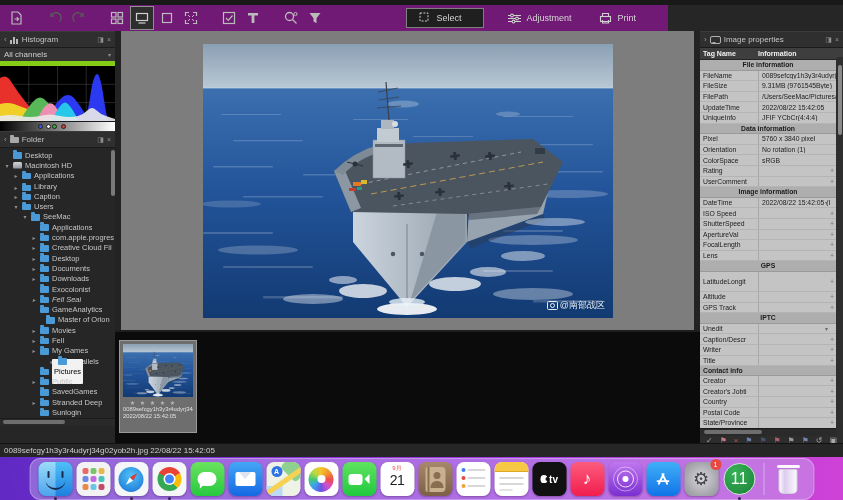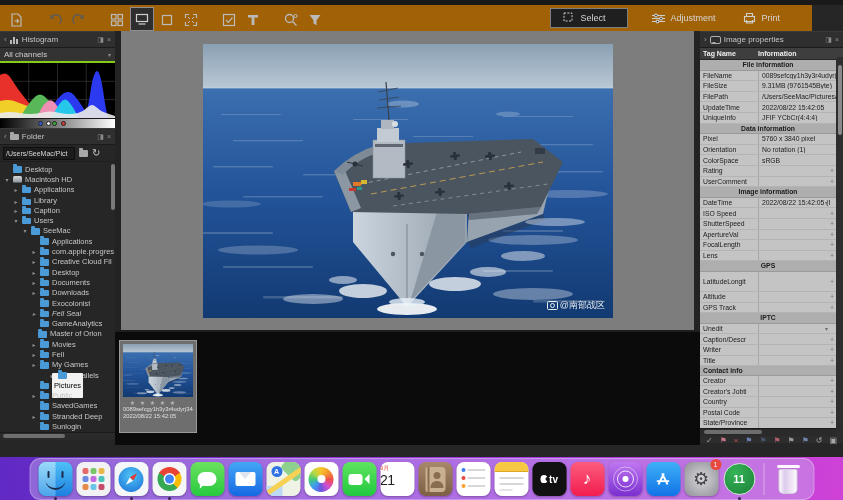--- a/index.html
+++ b/index.html
@@ -2,22 +2,22 @@
 <html><head>
 <meta charset="utf-8">
 <style>
   html,body{margin:0;padding:0}
   body{width:843px;height:500px;overflow:hidden;background:#262626;
        font-family:"Liberation Sans",sans-serif;-webkit-font-smoothing:antialiased}
   #screen{position:relative;width:843px;height:500px;overflow:hidden}
 
   
   #topstrip{position:absolute;left:0;top:0;width:843px;height:5px;background:#191919}
-  #toolbar{position:absolute;left:0;top:5px;width:812px;height:26px;background:#a16207;
-           border-bottom:1px solid #161616;display:flex;align-items:flex-end}
+  #toolbar{position:absolute;left:0;top:5px;width:668px;height:26px;background:#701a75;
+           border-bottom:1px solid #161616;display:flex;align-items:center}
   .tb-btn{height:22px;min-width:22px;display:flex;align-items:center;justify-content:center;margin:0 1px}
   .tb-btn.active{border:1px solid #8f8f8f;background:#2e2e2e}
   .tb-gap{width:14px}
   .tb-right{margin-left:auto;display:flex;align-items:center;height:100%}
   .tb-textbtn{display:flex;align-items:center;gap:5px;color:#d5d5d5;font-size:9px;
               padding:3px 10px;margin-right:8px}
   .tb-textbtn.boxed{border:1px solid #7f7f7f;background:#1f1f1f;padding:3px 22px 3px 12px;margin-right:14px}
 
   
   .panel-head{height:15px;background:#2f2f2f;border-bottom:1px solid #1b1b1b;border-top:1px solid #3a3a3a;
@@ -29,21 +29,21 @@
   .ic-folder:before{content:"";position:absolute;top:-2px;left:0;width:4px;height:2px;background:#4a9ad8;border-radius:1px 1px 0 0}
   .ic-folder.gray,.ic-folder.gray:before{background:#a8a8a8}
   .ic-drive{width:9px;height:6.5px;border-radius:1.5px;background:linear-gradient(#d3d7dc,#969ca4);
             border-bottom:1px solid #5c6168;flex:none}
   .ic-bubble{width:9px;height:6px;border:1px solid #b0b0b0;border-radius:2px;position:relative;flex:none}
   .ic-bubble:after{content:"";position:absolute;left:1px;bottom:-3px;border:2px solid transparent;border-top-color:#b0b0b0}
 
   
   #sidebar{position:absolute;left:0;top:31px;width:115px;height:412px;background:#262626}
   #ch-row{height:13px;background:#333;display:flex;align-items:center;padding:0 4px;
-          color:#cfcfcf;font-size:8px;border-bottom:2px solid #84cc16}
+          color:#cfcfcf;font-size:8px;border-bottom:5px solid #84cc16}
   #hist-box{height:55px;background:#000;position:relative}
   #grad-bar{height:9px;background:linear-gradient(90deg,#000,#fff);position:relative;border-top:1px solid #1a1a1a}
   .gdot{position:absolute;top:1.5px;width:5px;height:5px;border-radius:50%;border:1px solid #222;box-sizing:border-box}
 
   #path-row{height:16px;display:flex;align-items:center;gap:4px;padding:0 3px;background:#262626;border-bottom:1px solid #1e1e1e}
   #path-input{width:66px;height:11px;background:#1c1c1c;border:1px solid #0e0e0e;color:#d8d8d8;
               font-size:7px;font-family:"Liberation Sans",sans-serif;padding:0 2px}
   .refresh{color:#c8c8c8;font-size:10px;line-height:1}
 
   #tree{height:268px;overflow:hidden;position:relative;font-size:7.5px;color:#c6c6c6;padding-top:2px}
@@ -375,25 +375,20 @@
     </div>
 
     <div class="panel-head">
       <span class="ph-arrow">‹</span>
       <span class="ic-folder gray"></span>
       <span>Folder</span>
       <span class="ph-sp"></span>
       <span class="ph-ico">◨</span>
       <span class="ph-ico">×</span>
     </div>
-    <div id="path-row">
-      <input id="path-input" readonly="" value="/Users/SeeMac/Pict" style="">
-      <span class="ic-folder gray"></span>
-      <span class="refresh">↻</span>
-    </div>
     <div id="tree">
       <div id="tree-vscroll"></div>
     <div class="trow" style="padding-left: 4px;">
           <span class="tarrow"></span>
           <span class="ic-folder"></span>
           <span class="tlabel">Desktop</span>
         </div>
         <div class="trow" style="padding-left: 4px;">
           <span class="tarrow">▾</span>
           <span class="ic-drive"></span>
@@ -462,21 +457,21 @@
         <div class="trow" style="padding-left: 31px; font-style: italic;">
           <span class="tarrow">▸</span>
           <span class="ic-folder"></span>
           <span class="tlabel">Fell Seal</span>
         </div>
         <div class="trow" style="padding-left: 31px;">
           <span class="tarrow"></span>
           <span class="ic-folder"></span>
           <span class="tlabel">GameAnalytics</span>
         </div>
-        <div class="trow" style="padding-left: 29px;">
+        <div class="trow" style="padding-left: 37px;">
           <span class="tarrow"></span>
           <span class="ic-folder"></span>
           <span class="tlabel">Master of Orion</span>
         </div>
         <div class="trow" style="padding-left: 31px;">
           <span class="tarrow">▸</span>
           <span class="ic-folder"></span>
           <span class="tlabel">Movies</span>
         </div>
         <div class="trow" style="padding-left: 31px;">
@@ -717,20 +712,23 @@
         <span style="color: rgb(107, 127, 176);">⚑</span>
         <span style="color: rgb(70, 83, 110);">⚑</span>
         <span style="color: rgb(176, 96, 106);">⚑</span>
         <span style="color: rgb(154, 154, 154);">⚑</span>
         <span style="color: rgb(116, 135, 174);">⚑</span>
         <span style="color: rgb(168, 168, 168);">↺</span>
         <span style="color: rgb(168, 168, 168);">▣</span>
       </div>
   </div>
 
+  <div id="statusbar">
+    <span>0089sefcgy1h3y3r4udyrj34g02yob2h.jpg 22/08/22 15:42:05</span>
+  </div>
 
   <div id="desktop">
     <div id="dock">
         <div class="dock-item">
           <div class="di-bg" style="background:linear-gradient(180deg,#4ec1f7,#1e7fe0)">
             <div style="position:absolute;left:0;top:0;width:50%;height:100%;background:linear-gradient(180deg,#9adcf9,#4da4ec)"></div>
             <div style="position:absolute;left:9px;top:9px;width:2px;height:7px;background:#1a2a4a;border-radius:1px"></div>
             <div style="position:absolute;right:9px;top:9px;width:2px;height:7px;background:#1a2a4a;border-radius:1px"></div>
             <div style="position:absolute;left:7px;right:7px;bottom:6px;height:8px;border-bottom:2px solid #1a2a4a;border-radius:0 0 10px 10px"></div>
           </div>
@@ -798,21 +796,21 @@
             </div>
           </div>
         </div>
         <div class="dock-item">
           <div class="di-bg" style="background:linear-gradient(180deg,#5fe35f,#21c93f);display:flex;align-items:center;justify-content:center">
             <div style="width:14px;height:11px;background:#fff;border-radius:3px"></div>
             <div style="width:0;height:0;border:5px solid transparent;border-right-color:#fff;margin-left:-3px"></div>
           </div>
         </div>
         <div class="dock-item">
-          <div class="di-bg" style="background:#fff;display:flex;flex-direction:column;align-items:flex-start">
+          <div class="di-bg" style="background:#fff;display:flex;flex-direction:column;align-items:center">
             <div style="font-size:6px;color:#e8483f;margin-top:3px;line-height:7px">9月</div>
             <div style="font-size:14px;color:#222;line-height:16px;letter-spacing:-.5px">21</div>
           </div>
         </div>
         <div class="dock-item">
           <div class="di-bg" style="background:linear-gradient(180deg,#a8886a,#7c5f44);display:flex;align-items:center;justify-content:center">
             <div style="width:20px;height:25px;background:#c9b08e;border-radius:2px 4px 4px 2px;position:relative">
               <div style="position:absolute;left:2px;top:0;bottom:0;width:2px;background:#8a6e50"></div>
               <div style="position:absolute;left:8px;top:5px;width:7px;height:7px;border-radius:50%;background:#8a6e50"></div>
               <div style="position:absolute;left:5px;top:14px;width:13px;height:7px;border-radius:6px 6px 0 0;background:#8a6e50"></div>
@@ -872,21 +870,21 @@
             </svg>
           </div>
         </div>
         <div class="dock-item">
           <div class="di-bg" style="background:radial-gradient(circle,#d8d8dc,#8e8e96);display:flex;align-items:center;justify-content:center">
             <span style="font-size:18px;color:#45454d;line-height:1">⚙</span>
           </div>
           <span class="badge">1</span>
         </div>
         <div class="dock-item">
-          <div style="position:absolute;inset:1px;border-radius:50%;background:radial-gradient(circle at 35% 30%,#35b457,#1d8038);border:1.5px solid #cfe8d2;box-sizing:border-box;display:flex;align-items:center;justify-content:center;color:#fff;font-weight:bold;font-size:11px">11</div>
+          <div style="position:absolute;inset:1px;border-radius:50%;background:radial-gradient(circle at 35% 30%,#35b457,#1d8038);border:1.5px solid #cfe8d2;box-sizing:border-box;display:flex;align-items:center;justify-content:center;color:#fff;font-weight:normal;font-size:16px">11</div>
           <span class="run-dot"></span>
         </div>
         <div class="dock-sep"></div>
         <div class="dock-item">
           <div style="position:absolute;inset:0;display:flex;align-items:center;justify-content:center">
             <div style="width:19px;height:25px;margin-top:4px;background:linear-gradient(90deg,rgba(255,255,255,.95),rgba(225,225,238,.8) 30%,rgba(255,255,255,.95));border-radius:2px 2px 5px 5px;border:1px solid rgba(205,205,215,.9);box-sizing:border-box"></div>
             <div style="position:absolute;top:3px;left:50%;transform:translateX(-50%);width:23px;height:3px;background:rgba(255,255,255,.95);border-radius:2px"></div>
           </div>
         </div>
       </div>

